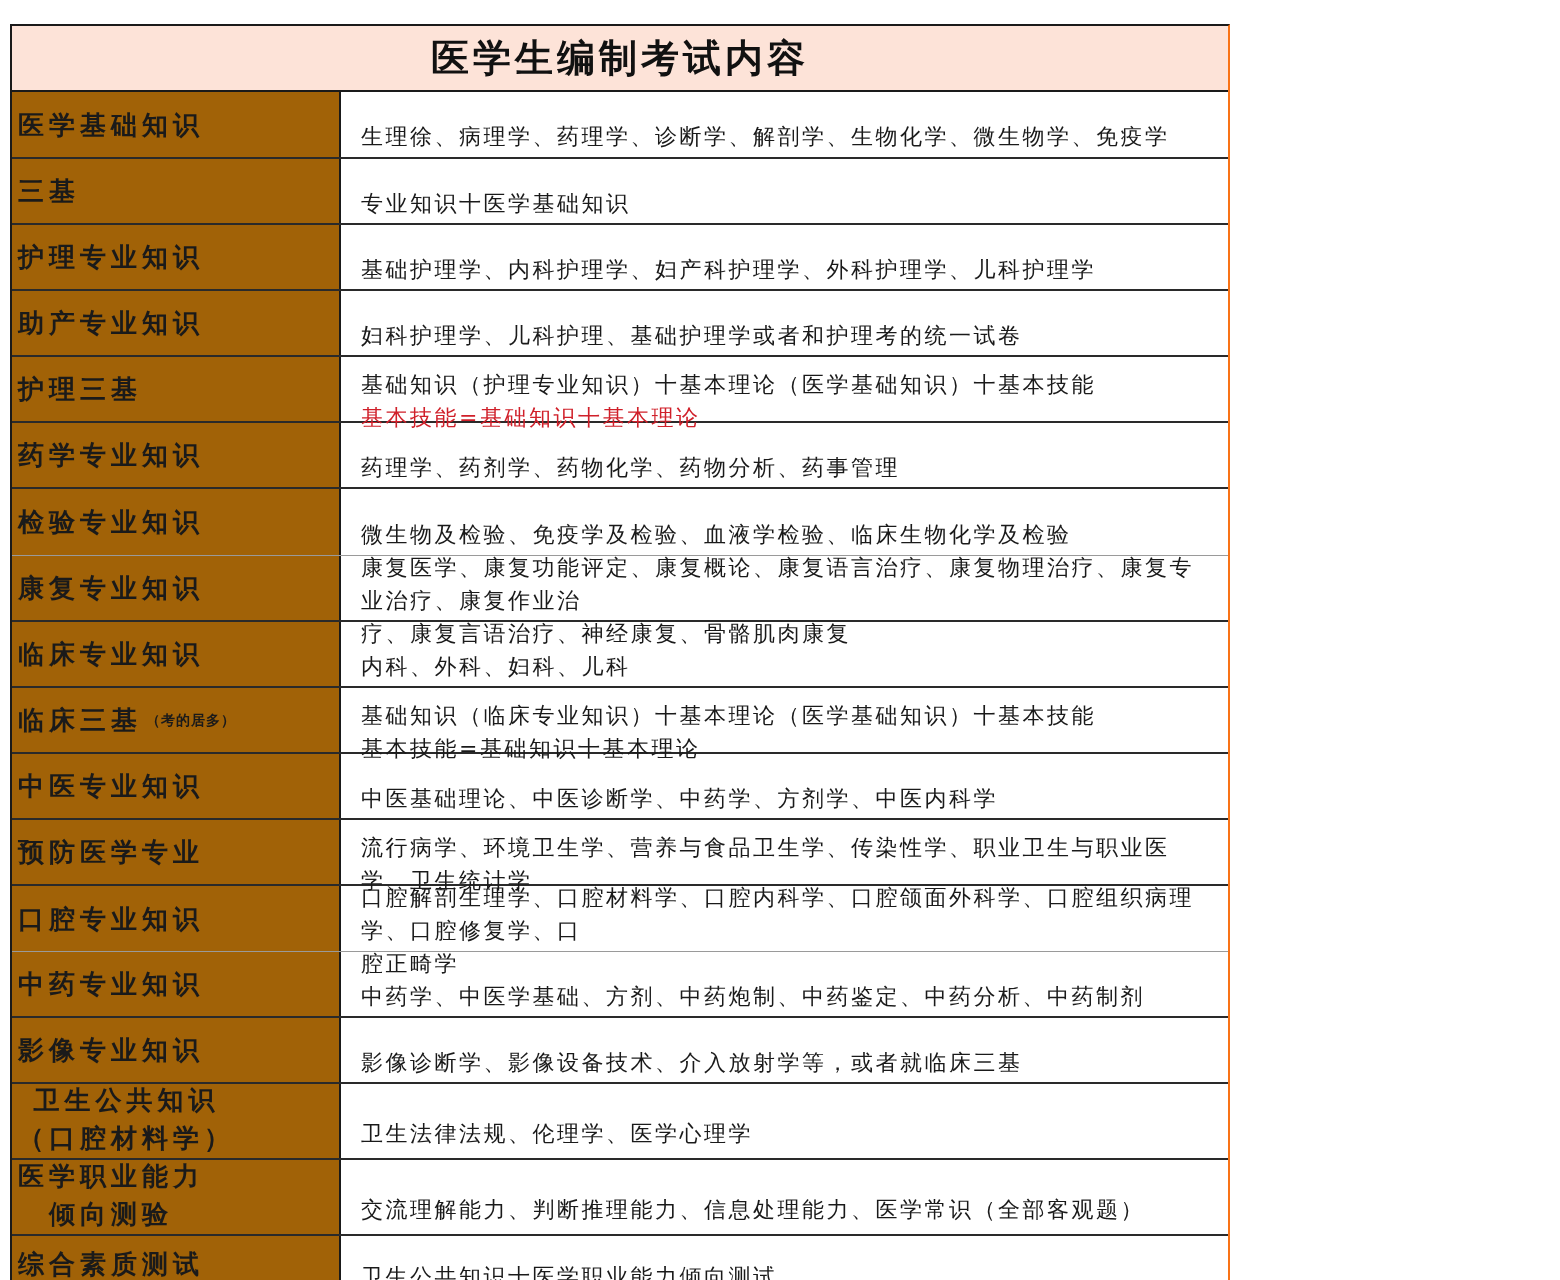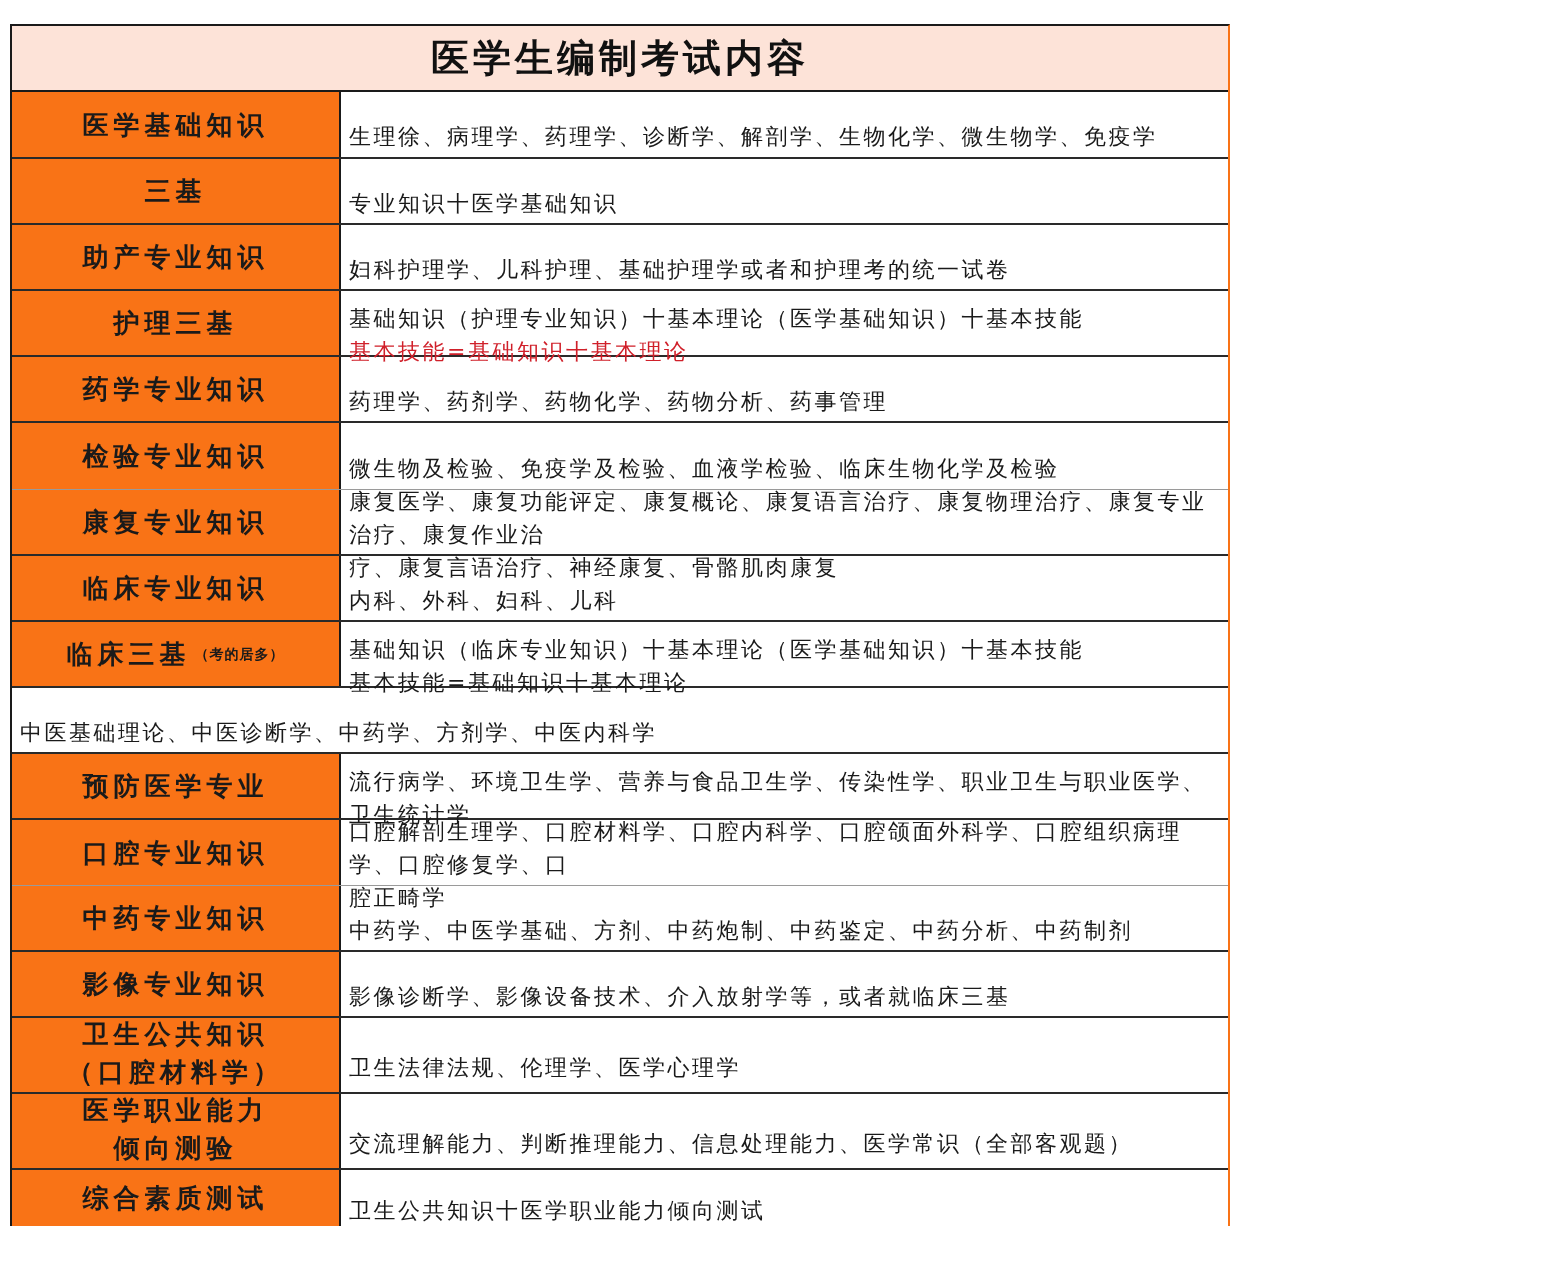--- a/index.html
+++ b/index.html
@@ -43,25 +43,24 @@
   .row {
     display: flex;
     border-bottom: 2px solid #2a2a2a;
     box-sizing: border-box;
   }
   .row.light { border-bottom: 1px solid #9a9a9a; }
   .row.last { border-bottom: none; }
   .cell-label {
     width: 329px;
     flex: 0 0 329px;
-    background: #f97316;
+    background: #a16207;
     border-right: 2px solid #1a1a1a;
     display: flex;
     align-items: center;
-    justify-content: center;
     text-align: center;
     font-size: 26px;
     font-weight: bold;
     letter-spacing: 5px;
     line-height: 38px;
     box-sizing: border-box;
     padding: 0 6px;
   }
   .cell-label .note {
     font-size: 14px;
@@ -75,21 +74,21 @@
     flex-direction: column;
     align-items: center;
     font-family: Liberation Mono, monospace;
   }
   .cell-content {
     flex: 1;
     background: #ffffff;
     display: flex;
     flex-direction: column;
     justify-content: center;
-    padding: 0 8px;
+    padding: 0 20px;
     font-size: 22px;
     letter-spacing: 2.5px;
     line-height: 33px;
     box-sizing: border-box;
     margin-top: 24px;
   }
   .cell-content .red {
     color: #d0202a;
   }
 </style>
@@ -112,20 +111,28 @@
 
   <div class="row" style="height:66px">
     <div class="cell-label">
         <span>三基</span>
       </div>
     <div class="cell-content">
         <span>专业知识十医学基础知识</span>
       </div>
   </div>
 
+  <div class="row" style="height:66px">
+    <div class="cell-label">
+        <span>护理专业知识</span>
+      </div>
+    <div class="cell-content">
+        <span>基础护理学、内科护理学、妇产科护理学、外科护理学、儿科护理学</span>
+      </div>
+  </div>
 
   <div class="row" style="height:66px">
     <div class="cell-label">
         <span>助产专业知识</span>
       </div>
     <div class="cell-content">
         <span>妇科护理学、儿科护理、基础护理学或者和护理考的统一试卷</span>
       </div>
   </div>
 
@@ -181,20 +188,23 @@
       <span>临床三基</span>
         <span class="note">（考的居多）</span>
     </div>
     <div class="cell-content">
       <span>基础知识（临床专业知识）十基本理论（医学基础知识）十基本技能</span>
       <span>基本技能=基础知识十基本理论</span>
     </div>
   </div>
 
   <div class="row" style="height:66px">
+    <div class="cell-label">
+        <span>中医专业知识</span>
+      </div>
     <div class="cell-content">
         <span>中医基础理论、中医诊断学、中药学、方剂学、中医内科学</span>
       </div>
   </div>
 
   <div class="row" style="height:66px">
     <div class="cell-label">
         <span>预防医学专业</span>
       </div>
     <div class="cell-content">

